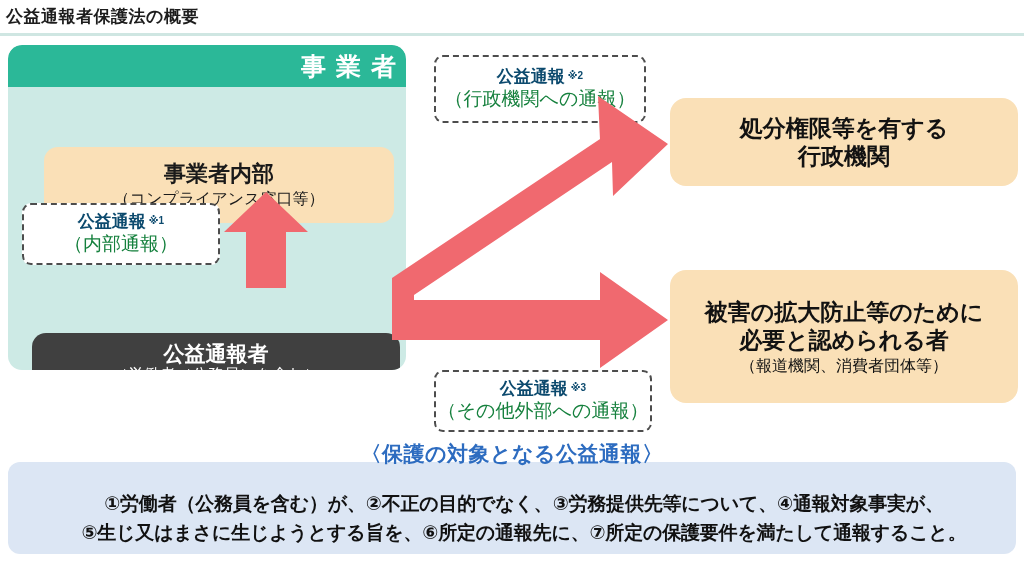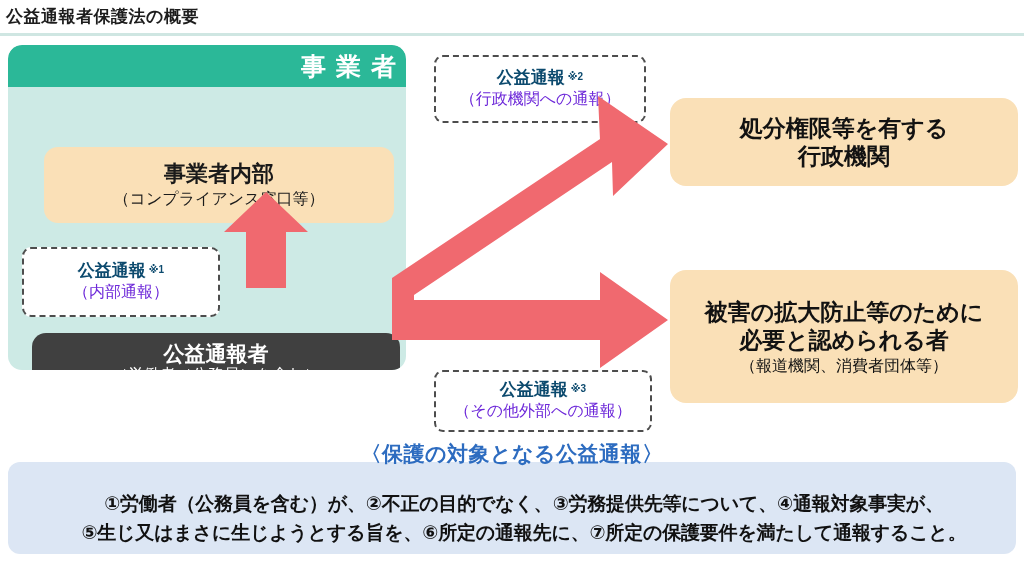--- a/index.html
+++ b/index.html
@@ -148,28 +148,28 @@
     white-space: nowrap;
   }
   .note-main .mark {
     font-size: 10px;
     font-weight: bold;
     vertical-align: 3px;
     margin-left: 3px;
     letter-spacing: 0;
   }
   .note-sub {
-    font-size: 16px;
-    color: #6d28d9;
+    font-size: 19px;
+    color: #15803d;
     line-height: 1.15;
     margin-top: 2px;
     white-space: nowrap;
   }
 
-  #note-internal { left: 22px;  top: 203px; width: 198px; height: 70px; margin-top: 44px; }
+  #note-internal { left: 22px;  top: 203px; width: 198px; height: 62px; }
   #note-admin    { left: 434px; top: 55px;  width: 212px; height: 68px; }
   #note-external { left: 434px; top: 370px; width: 218px; height: 62px; }
 
   
   .target-box {
     position: absolute;
     background: #fae0b7;
     border-radius: 16px;
     display: flex;
     flex-direction: column;

